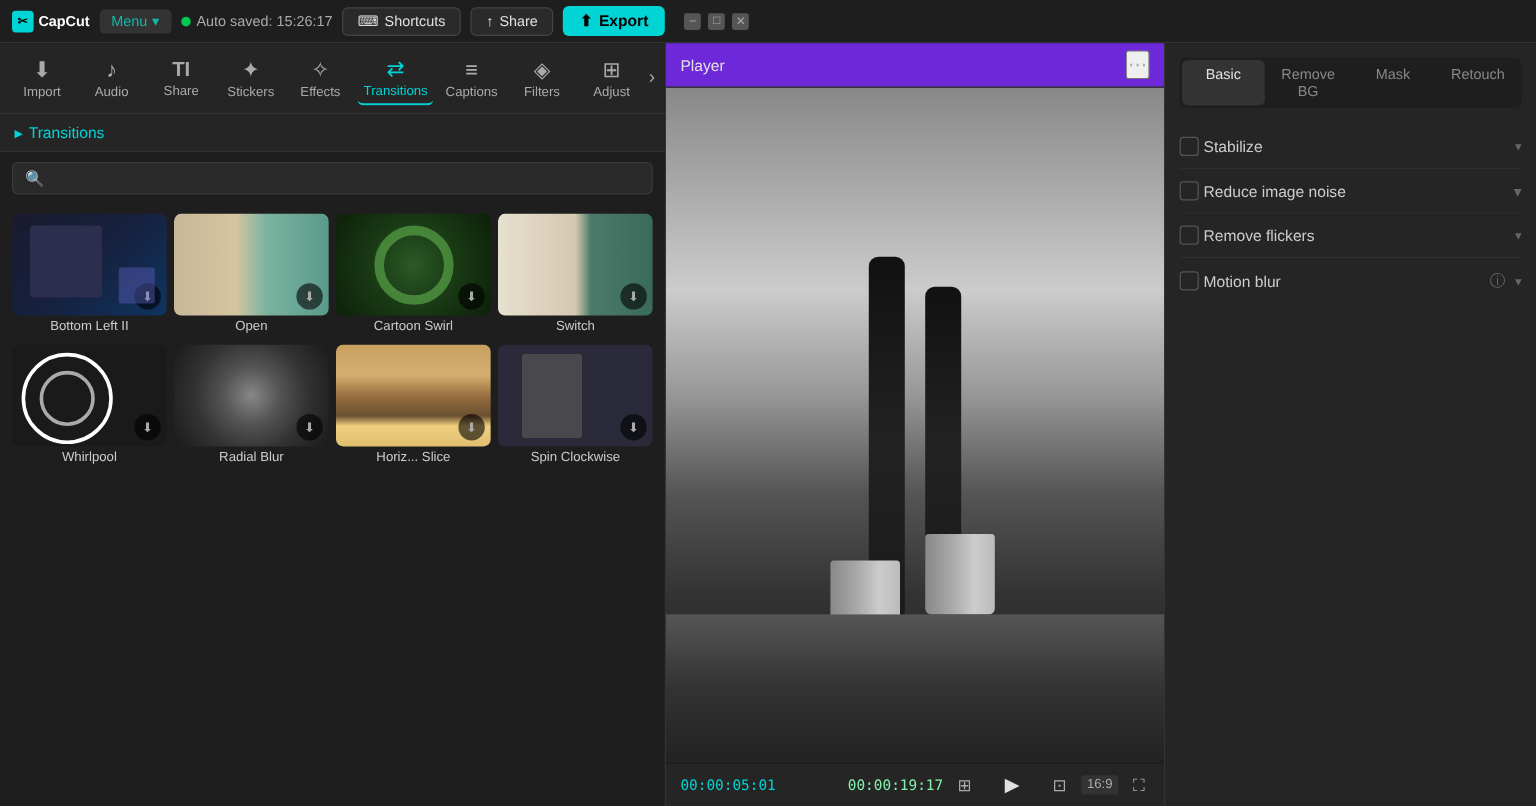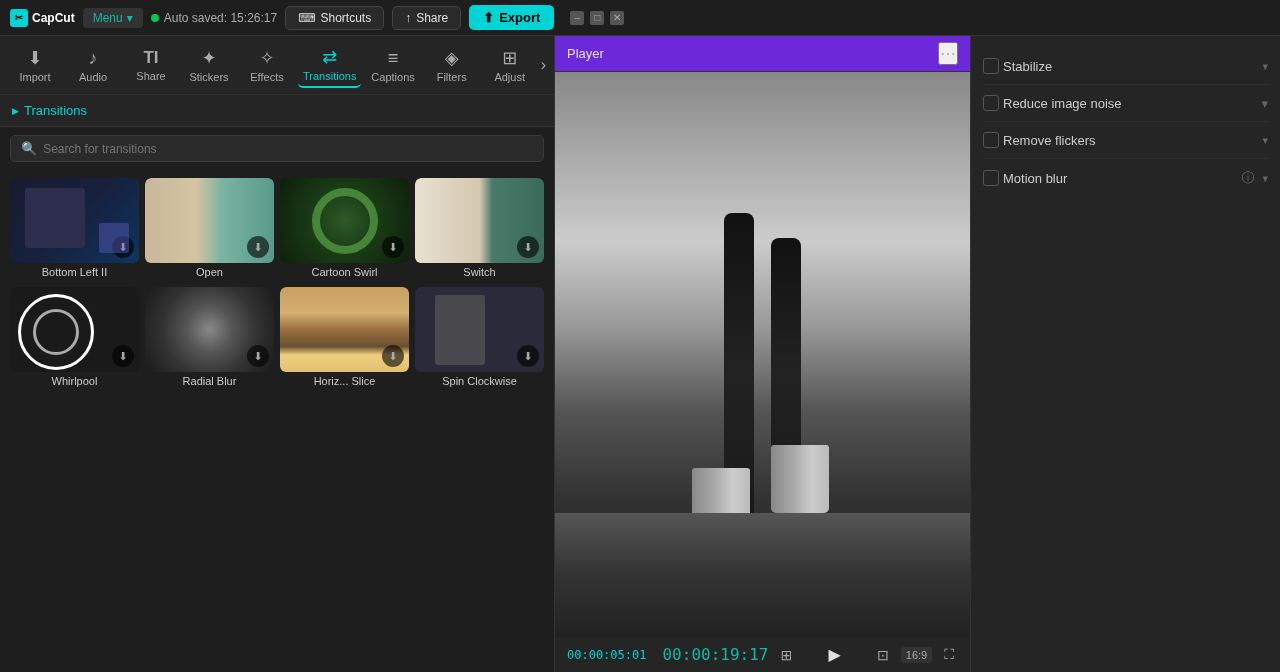--- a/index.html
+++ b/index.html
@@ -79,21 +79,21 @@
     .thumb-spinclockwise::before { content: ''; position: absolute; width: 50px; height: 70px; background: #555; border-radius: 3px; top: 8px; left: 20px; opacity: 0.7; }
 
     
     .player-area { flex: 1; display: flex; flex-direction: column; background: #1a1a1a; }
     .player-header { display: flex; align-items: center; justify-content: space-between; padding: 6px 12px; background: #6d28d9; border-bottom: 1px solid #333; }
     .player-title { font-size: 13px; color: #e0e0e0; }
     .player-more { color: #aaa; cursor: pointer; font-size: 16px; }
     .player-video { flex: 1; display: flex; align-items: center; justify-content: center; background: #000; position: relative; overflow: hidden; }
     .player-controls { display: flex; align-items: center; padding: 6px 12px; background: #252525; gap: 8px; }
     .time-current { color: #00d4d4; font-size: 12px; font-family: monospace; }
-    .time-total { color: #14b8a6; font-size: 16px; font-family: monospace; }
+    .time-total { color: #86efac; font-size: 12px; font-family: monospace; margin-left: 44px; }
     .ctrl-btn { background: none; border: none; color: #aaa; cursor: pointer; font-size: 14px; padding: 2px 4px; }
     .play-btn { background: none; border: none; color: #e0e0e0; cursor: pointer; font-size: 16px; padding: 2px 6px; }
     .aspect-badge { background: #333; border-radius: 3px; padding: 2px 5px; font-size: 11px; color: #aaa; }
     .ctrl-spacer { flex: 1; }
 
     
     .right-panel { width: 310px; background: #252525; border-left: 1px solid #333; display: flex; flex-direction: column; }
     .right-tabs { display: flex; border-bottom: 1px solid #333; background: #1e1e1e; }
     .right-tab { flex: 1; text-align: center; padding: 10px 4px; font-size: 12px; color: #888; cursor: pointer; border-bottom: 2px solid transparent; }
     .right-tab.active { color: #e0e0e0; border-bottom: 2px solid #00d4d4; }
@@ -190,21 +190,20 @@
       <span class="tab-more">›</span>
     </div>
 
     <div class="transitions-panel">
       <div class="transitions-header">
         <div class="transitions-title">Transitions</div>
       </div>
       <div class="search-bar">
         <div class="search-input-wrap">
           <span class="search-ico">🔍</span>
-          <input type="text" placeholder="Search for transitions" style="">
         </div>
       </div>
       <div class="transitions-grid">
 
         <div class="transition-item">
           <div class="transition-thumb thumb-bottomleft">
             <div class="download-badge">⬇</div>
           </div>
           <span class="transition-label">Bottom Left II</span>
         </div>
@@ -290,20 +289,34 @@
       <button class="play-btn">▶</button>
       <div class="ctrl-spacer"></div>
       <button class="ctrl-btn">⊡</button>
       <span class="aspect-badge">16:9</span>
       <button class="ctrl-btn">⛶</button>
     </div>
   </div>
 
   <div class="right-panel">
     <div class="right-content">
+      <div class="sub-tabs">
+        <div class="sub-tab active">
+          <span>Basic</span>
+        </div>
+        <div class="sub-tab">
+          <span>Remove BG</span>
+        </div>
+        <div class="sub-tab">
+          <span>Mask</span>
+        </div>
+        <div class="sub-tab">
+          <span>Retouch</span>
+        </div>
+      </div>
 
       <div class="setting-row">
         <div class="setting-checkbox"></div>
         <span class="setting-label">Stabilize</span>
         <span class="setting-arrow">▾</span>
       </div>
       <div class="setting-row">
         <div class="setting-checkbox"></div>
         <span class="setting-label">Reduce image noise</span>
         <span class="setting-info">▾</span>

